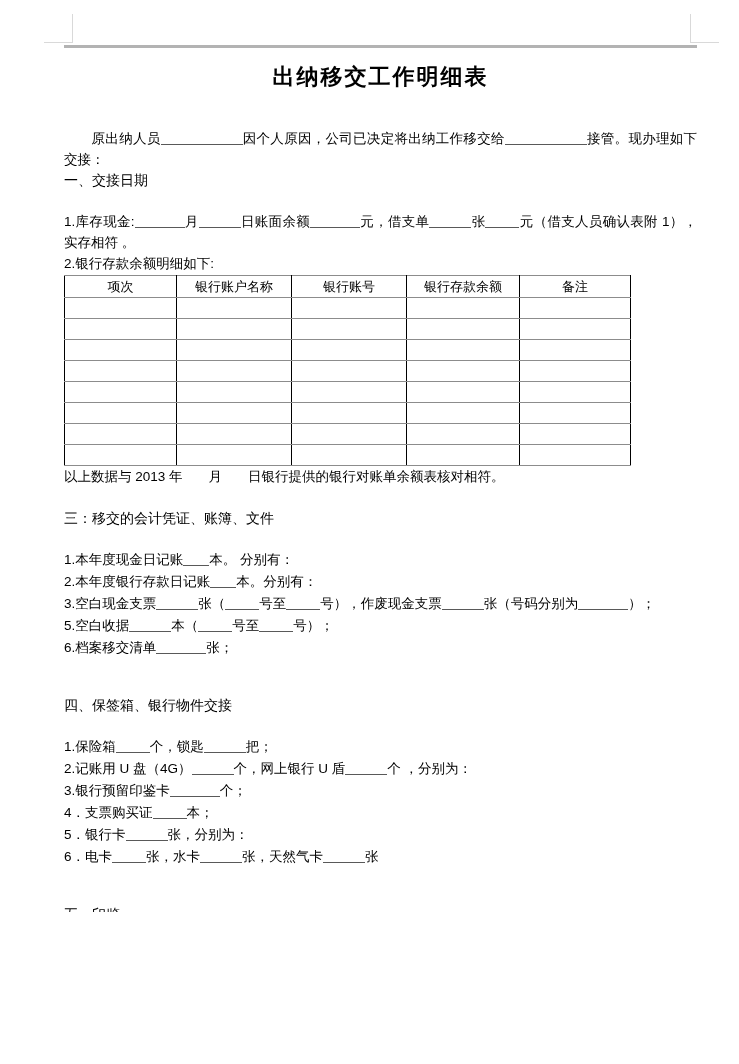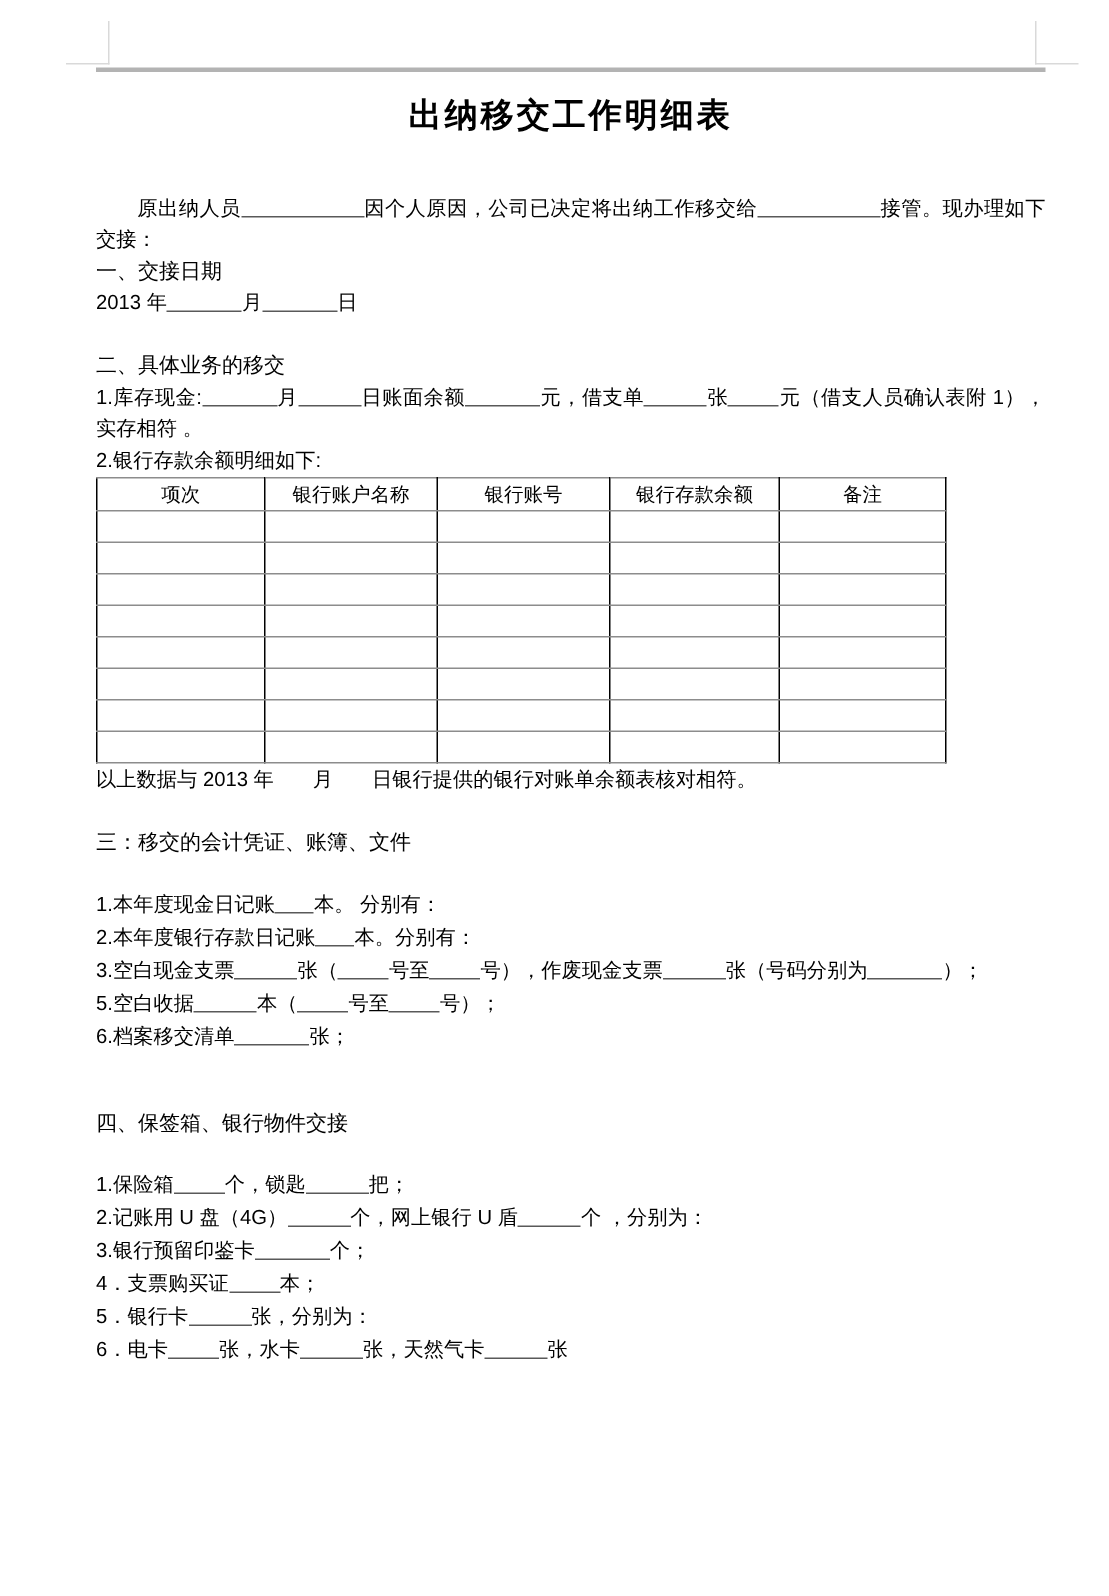--- a/index.html
+++ b/index.html
@@ -145,25 +145,23 @@
   <div class="doc">
 
     <h1 class="doc-title">出纳移交工作明细表</h1>
 
     <div class="gap-lg"></div>
 
     <p class="para"><span>　　</span><span>原出纳人员</span><span class="blank w10"></span><span>因个人原因，公司已决定将出纳工作移交给</span><span class="blank w10"></span><span>接管。现办理如下交接：</span></p>
 
     <p class="heading">一、交接日期</p>
 
-    <p class="item"><span>2013 年</span><span class="blank w6"></span><span>月</span><span class="blank w6"></span><span>日</span></p>
-
-    <div class="gap-md"></div>
-
-    <p class="heading">二、具体业务的移交</p>
+
+    <div class="gap-md"></div>
+
 
     <p class="para"><span>1.库存现金:</span><span class="blank w6"></span><span>月</span><span class="blank w5"></span><span>日账面余额</span><span class="blank w6"></span><span>元，借支单</span><span class="blank w5"></span><span>张</span><span class="blank w4"></span><span>元（借支人员确认表附 1），实存相符 。</span></p>
 
     <p class="item">2.银行存款余额明细如下:</p>
 
     <table class="bank-table">
       <colgroup>
         <col class="c1">
           <col class="c2">
           <col class="c3">

